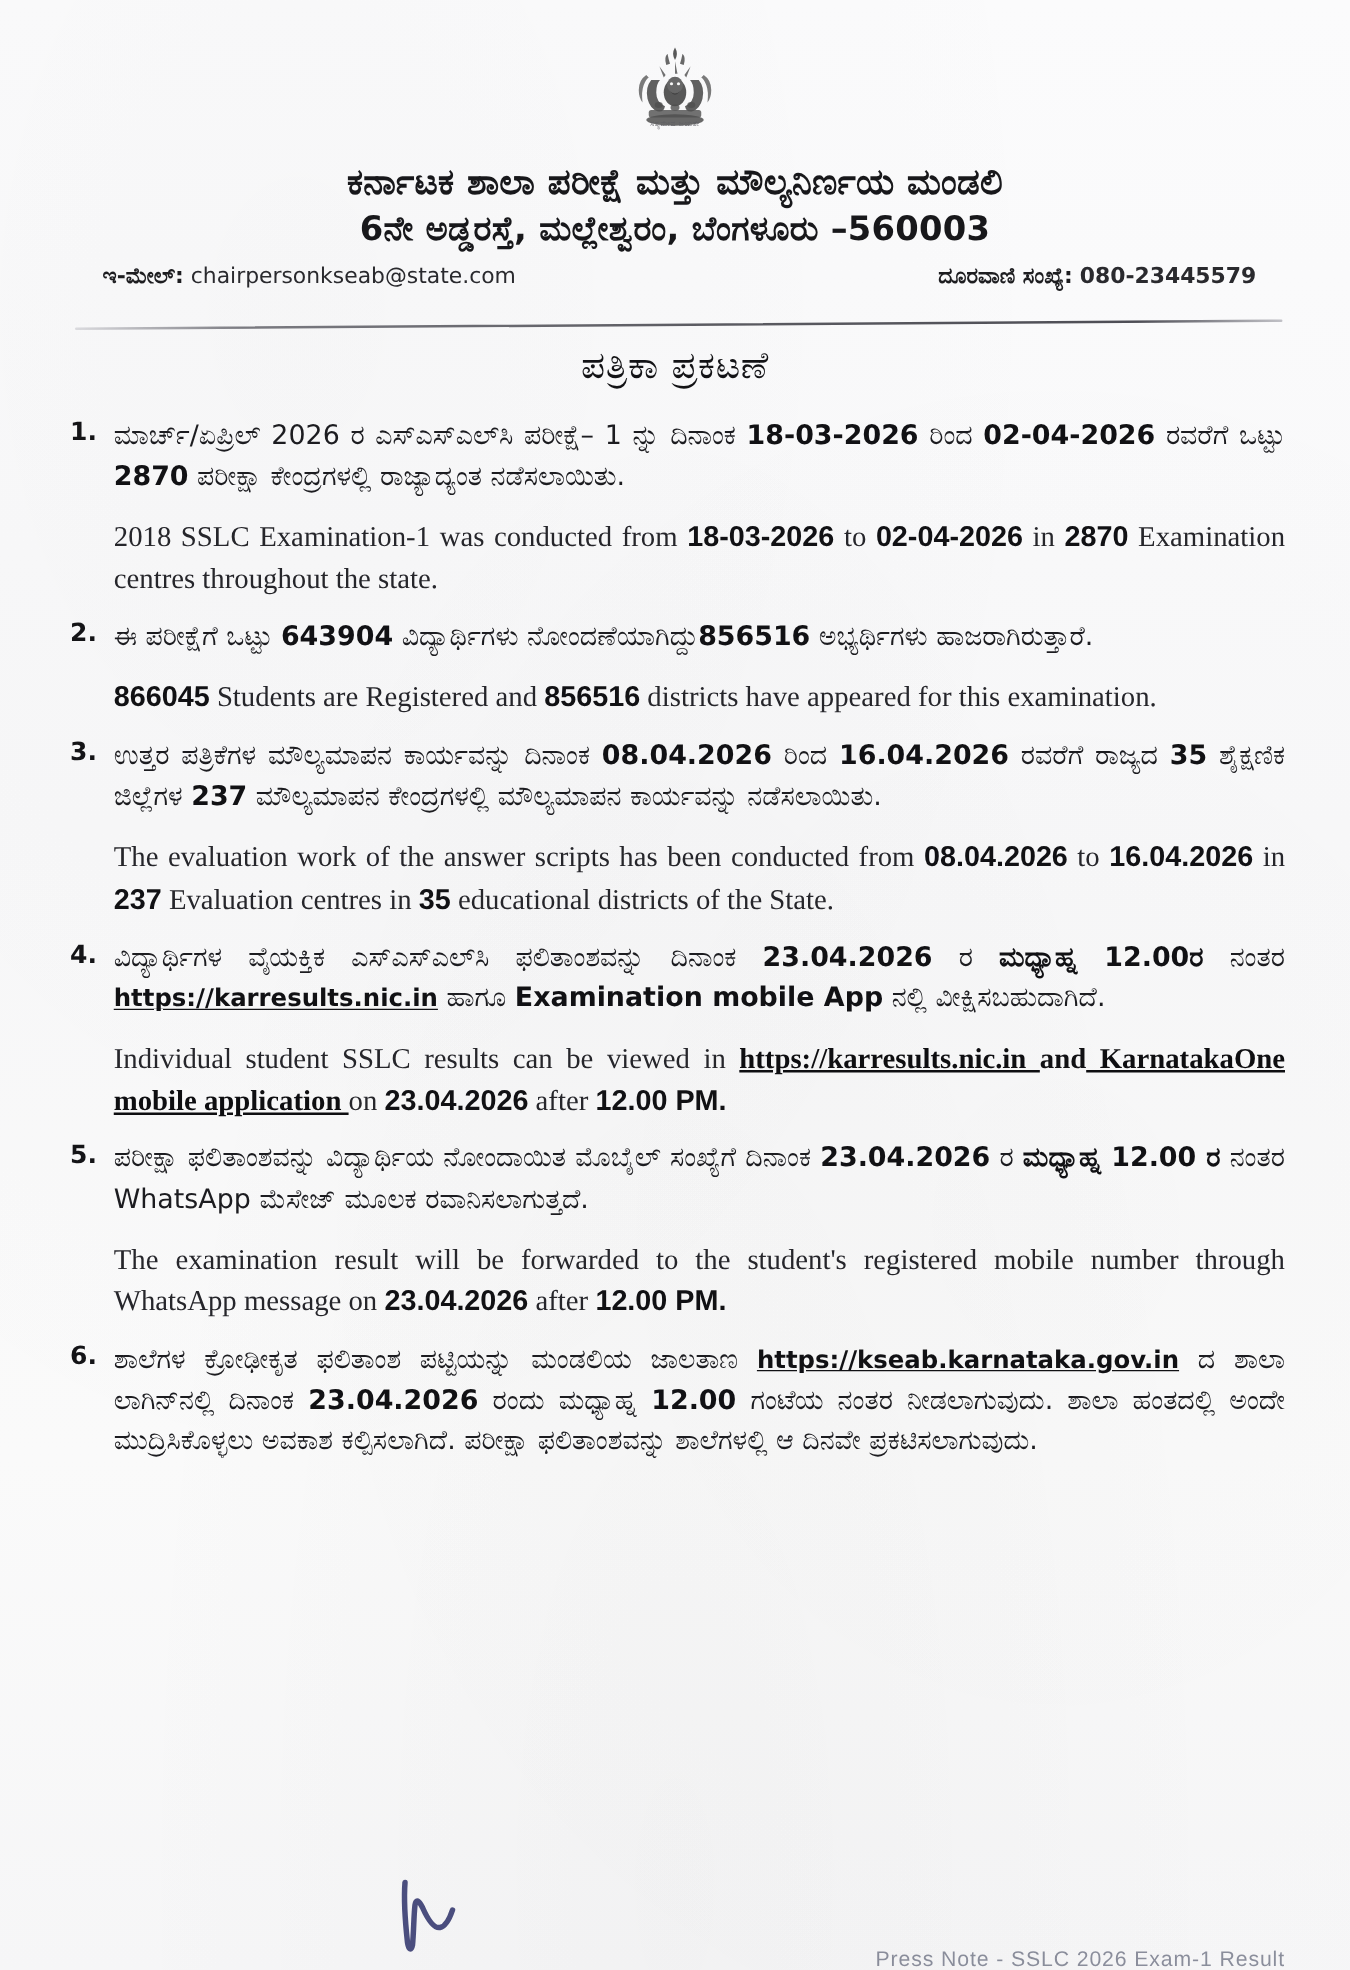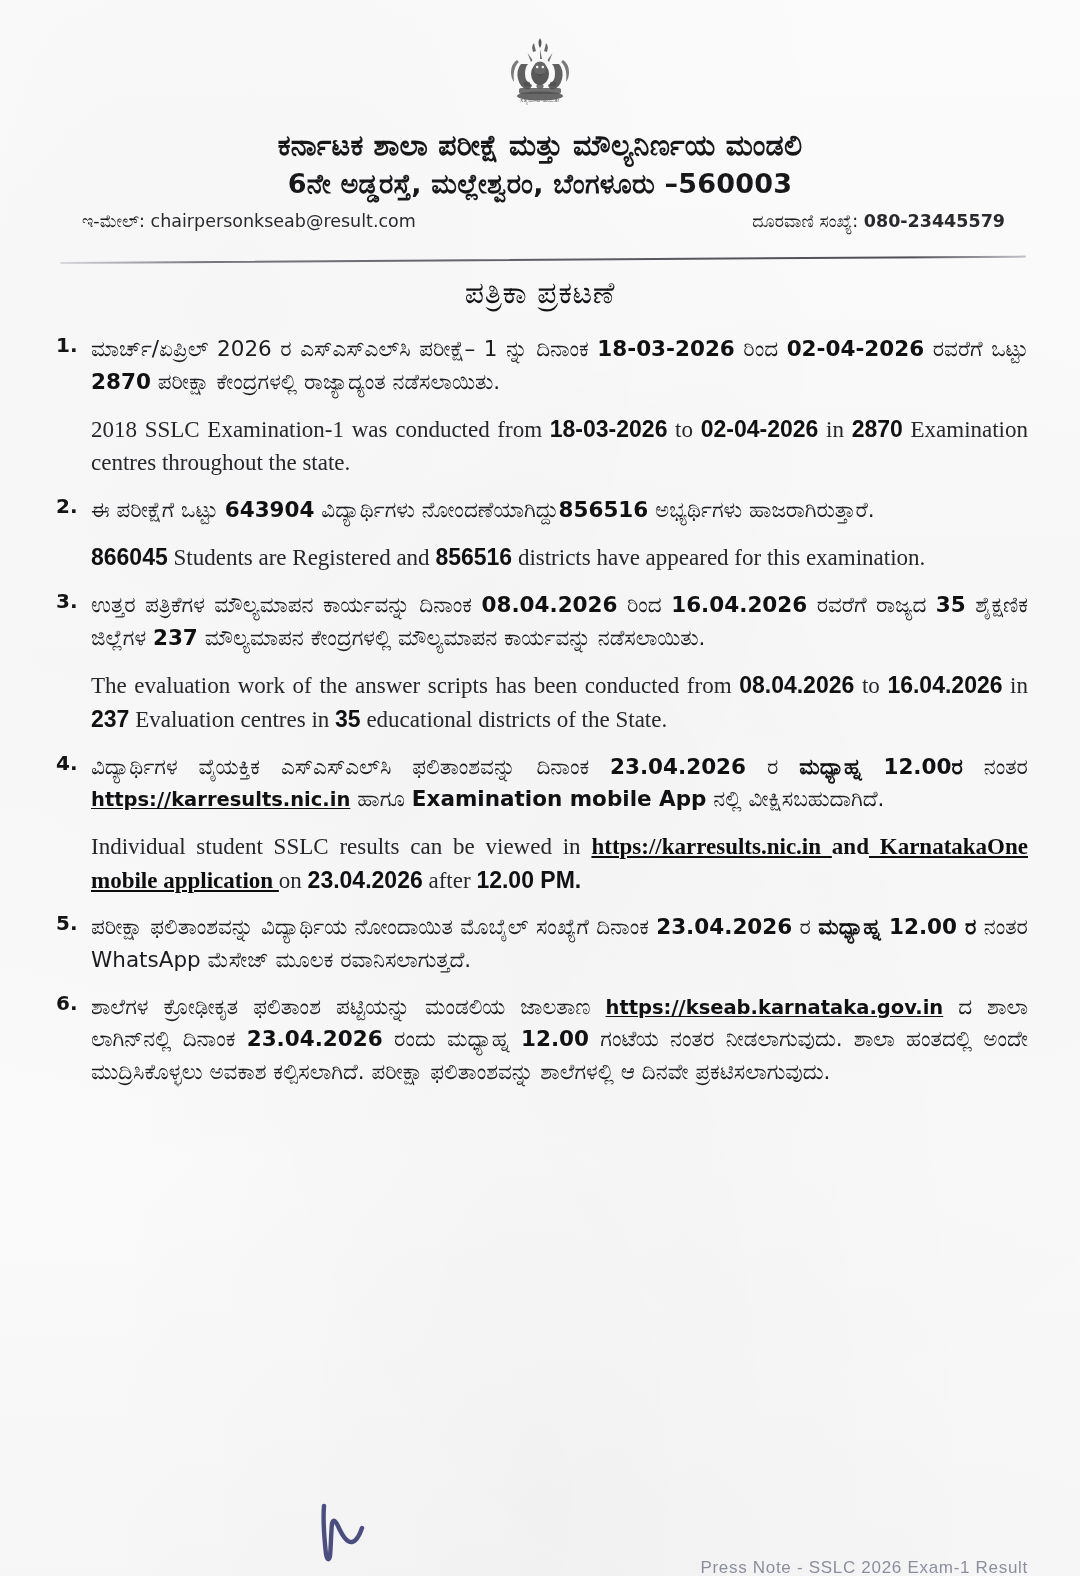--- a/index.html
+++ b/index.html
@@ -79,21 +79,21 @@
     top: 211px;
     left: 82px;
     right: 75px;
     display: flex;
     justify-content: space-between;
     align-items: baseline;
     font-family: "DejaVu Sans", "Liberation Sans", sans-serif;
     font-size: 17.5px;
   }
   .contact-left, .contact-right { white-space: nowrap; }
-  .lbl { font-weight: 400; color: #1d1d20; }
+  .lbl { font-weight: 700; color: #1d1d20; }
   .val { font-weight: 400; color: #2a2a2e; }
   .val.tel { font-weight: 700; }
 
   .rule {
     position: absolute;
     left: 60px;
     top: 262px;
     width: 966px;
     height: 2px;
     background: linear-gradient(90deg,#d8d8dc 0%, #6f6f76 14%, #4e4e55 52%, #3f3f47 88%, #bcbcc2 100%);
@@ -243,21 +243,21 @@
   <div class="emblem-caption">ಸತ್ಯಮೇವ ಜಯತೇ</div>
 
   <div class="org-block">
     <div class="org-line1">ಕರ್ನಾಟಕ ಶಾಲಾ ಪರೀಕ್ಷೆ ಮತ್ತು ಮೌಲ್ಯನಿರ್ಣಯ ಮಂಡಲಿ</div>
     <div class="org-line2">6ನೇ ಅಡ್ಡರಸ್ತೆ, ಮಲ್ಲೇಶ್ವರಂ, ಬೆಂಗಳೂರು –560003</div>
   </div>
 
   <div class="contact-row">
     <div class="contact-left">
       <span class="lbl">ಇ-ಮೇಲ್:</span>
-      <span class="val">chairpersonkseab@result.com</span>
+      <span class="val">chairpersonkseab@state.com</span>
     </div>
     <div class="contact-right">
       <span class="lbl">ದೂರವಾಣಿ ಸಂಖ್ಯೆ:</span>
       <span class="val tel">080-23445579</span>
     </div>
   </div>
 
   <div class="rule"></div>
 
   <div class="doc-title">ಪತ್ರಿಕಾ ಪ್ರಕಟಣೆ</div>
@@ -288,20 +288,21 @@
     <div class="item">
       <span class="item-num">4.</span>
       <div class="kn jt"><span>ವಿದ್ಯಾರ್ಥಿಗಳ ವೈಯಕ್ತಿಕ ಎಸ್‌ಎಸ್‌ಎಲ್‌ಸಿ ಫಲಿತಾಂಶವನ್ನು ದಿನಾಂಕ </span><b>23.04.2026</b><span> ರ </span><b>ಮಧ್ಯಾಹ್ನ 12.00ರ</b><span> ನಂತರ </span><a class="lnk-kn" href="#">https://karresults.nic.in</a><span> ಹಾಗೂ </span><b>Examination mobile App</b><span> ನಲ್ಲಿ ವೀಕ್ಷಿಸಬಹುದಾಗಿದೆ.</span></div>
       <div class="en last"><span>Individual student SSLC results can be viewed in </span><a class="lnk-en" href="#">https://karresults.nic.in </a><b>and</b><a class="lnk-en" href="#"> KarnatakaOne mobile application </a><span>on </span><b class="mono-en">23.04.2026</b><span> after </span><b class="mono-en">12.00 PM.</b></div>
     </div>
     <div class="gap-sm"></div>
 
     <div class="item">
       <span class="item-num">5.</span>
       <div class="kn jt"><span>ಪರೀಕ್ಷಾ ಫಲಿತಾಂಶವನ್ನು ವಿದ್ಯಾರ್ಥಿಯ ನೋಂದಾಯಿತ ಮೊಬೈಲ್ ಸಂಖ್ಯೆಗೆ ದಿನಾಂಕ </span><b>23.04.2026</b><span> ರ </span><b>ಮಧ್ಯಾಹ್ನ 12.00 ರ</b><span> ನಂತರ WhatsApp ಮೆಸೇಜ್ ಮೂಲಕ ರವಾನಿಸಲಾಗುತ್ತದೆ.</span></div>
+      <div class="en last"><span>The examination result will be forwarded to the student's registered mobile number through WhatsApp message on </span><b class="mono-en">23.04.2026</b><span> after </span><b class="mono-en">12.00 PM.</b></div>
     </div>
     <div class="gap-sm"></div>
 
     <div class="item">
       <span class="item-num">6.</span>
       <div class="kn jt"><span>ಶಾಲೆಗಳ ಕ್ರೋಢೀಕೃತ ಫಲಿತಾಂಶ ಪಟ್ಟಿಯನ್ನು ಮಂಡಲಿಯ ಜಾಲತಾಣ </span><a class="lnk-kn" href="#">https://kseab.karnataka.gov.in</a><span> ದ ಶಾಲಾ ಲಾಗಿನ್‌ನಲ್ಲಿ ದಿನಾಂಕ </span><b>23.04.2026</b><span> ರಂದು ಮಧ್ಯಾಹ್ನ </span><b>12.00</b><span> ಗಂಟೆಯ ನಂತರ ನೀಡಲಾಗುವುದು. ಶಾಲಾ ಹಂತದಲ್ಲಿ ಅಂದೇ ಮುದ್ರಿಸಿಕೊಳ್ಳಲು ಅವಕಾಶ ಕಲ್ಪಿಸಲಾಗಿದೆ. ಪರೀಕ್ಷಾ ಫಲಿತಾಂಶವನ್ನು ಶಾಲೆಗಳಲ್ಲಿ ಆ ದಿನವೇ ಪ್ರಕಟಿಸಲಾಗುವುದು.</span></div>
     </div>
 
   </div>
 

